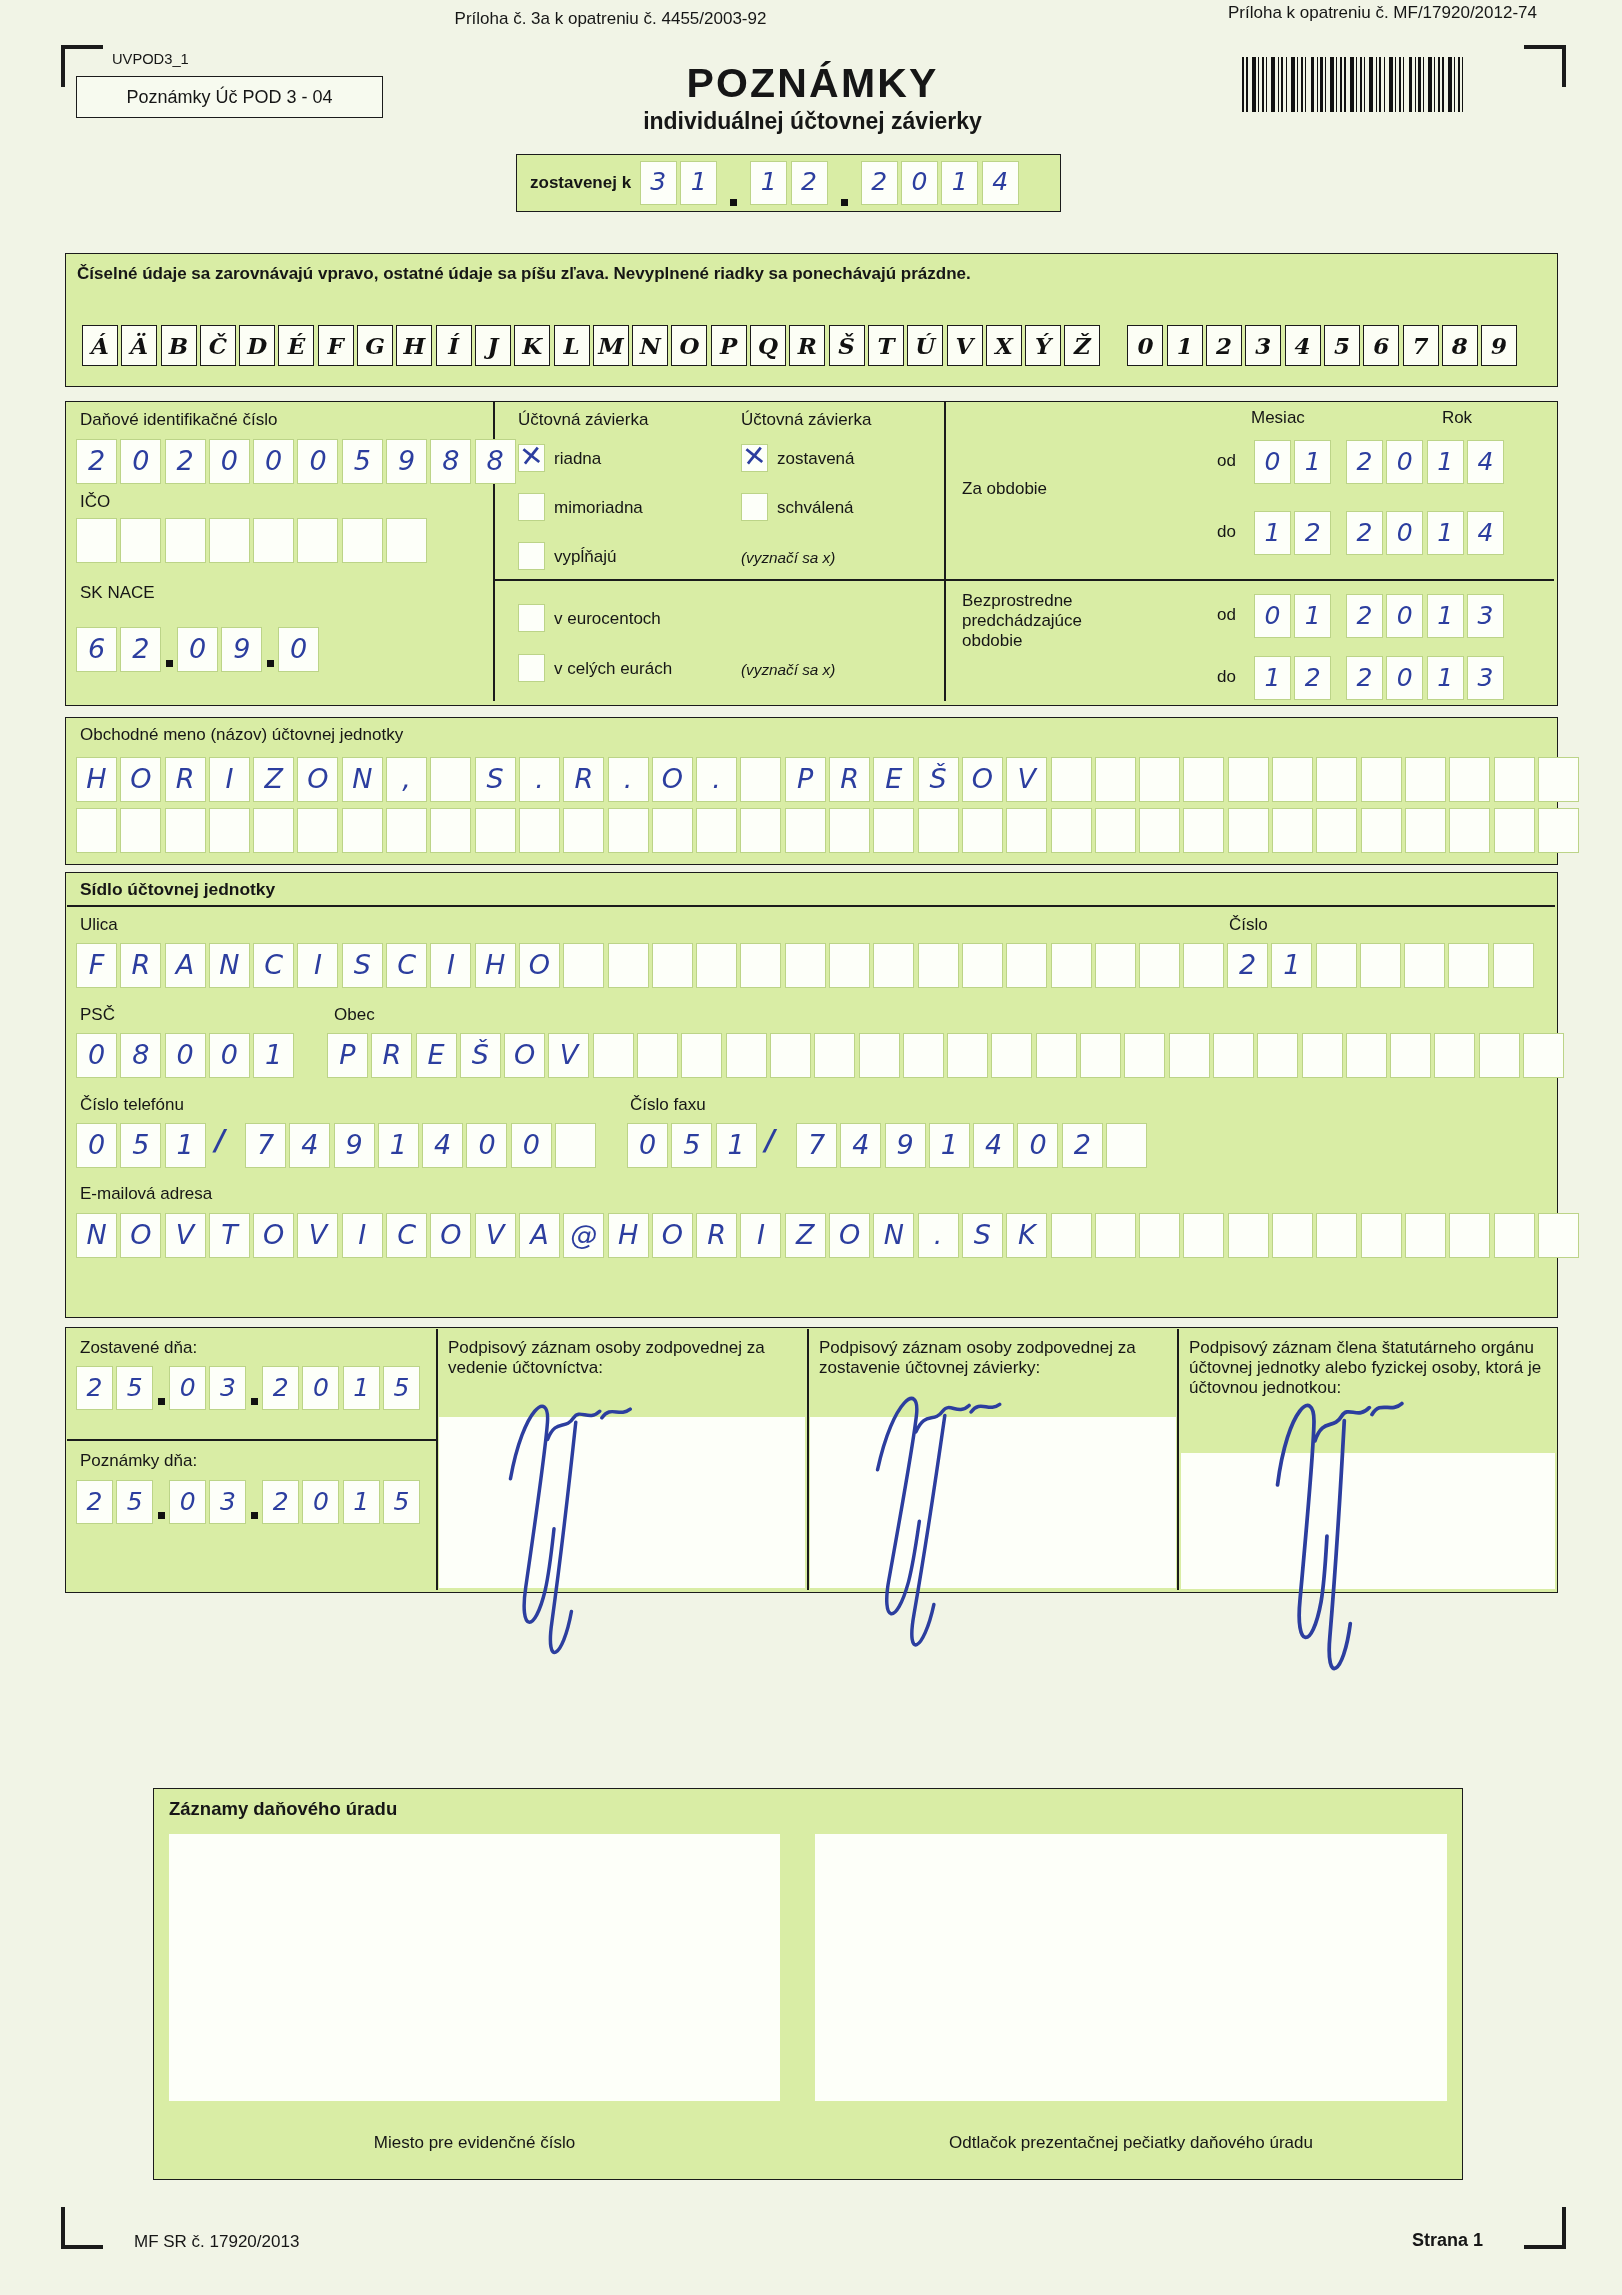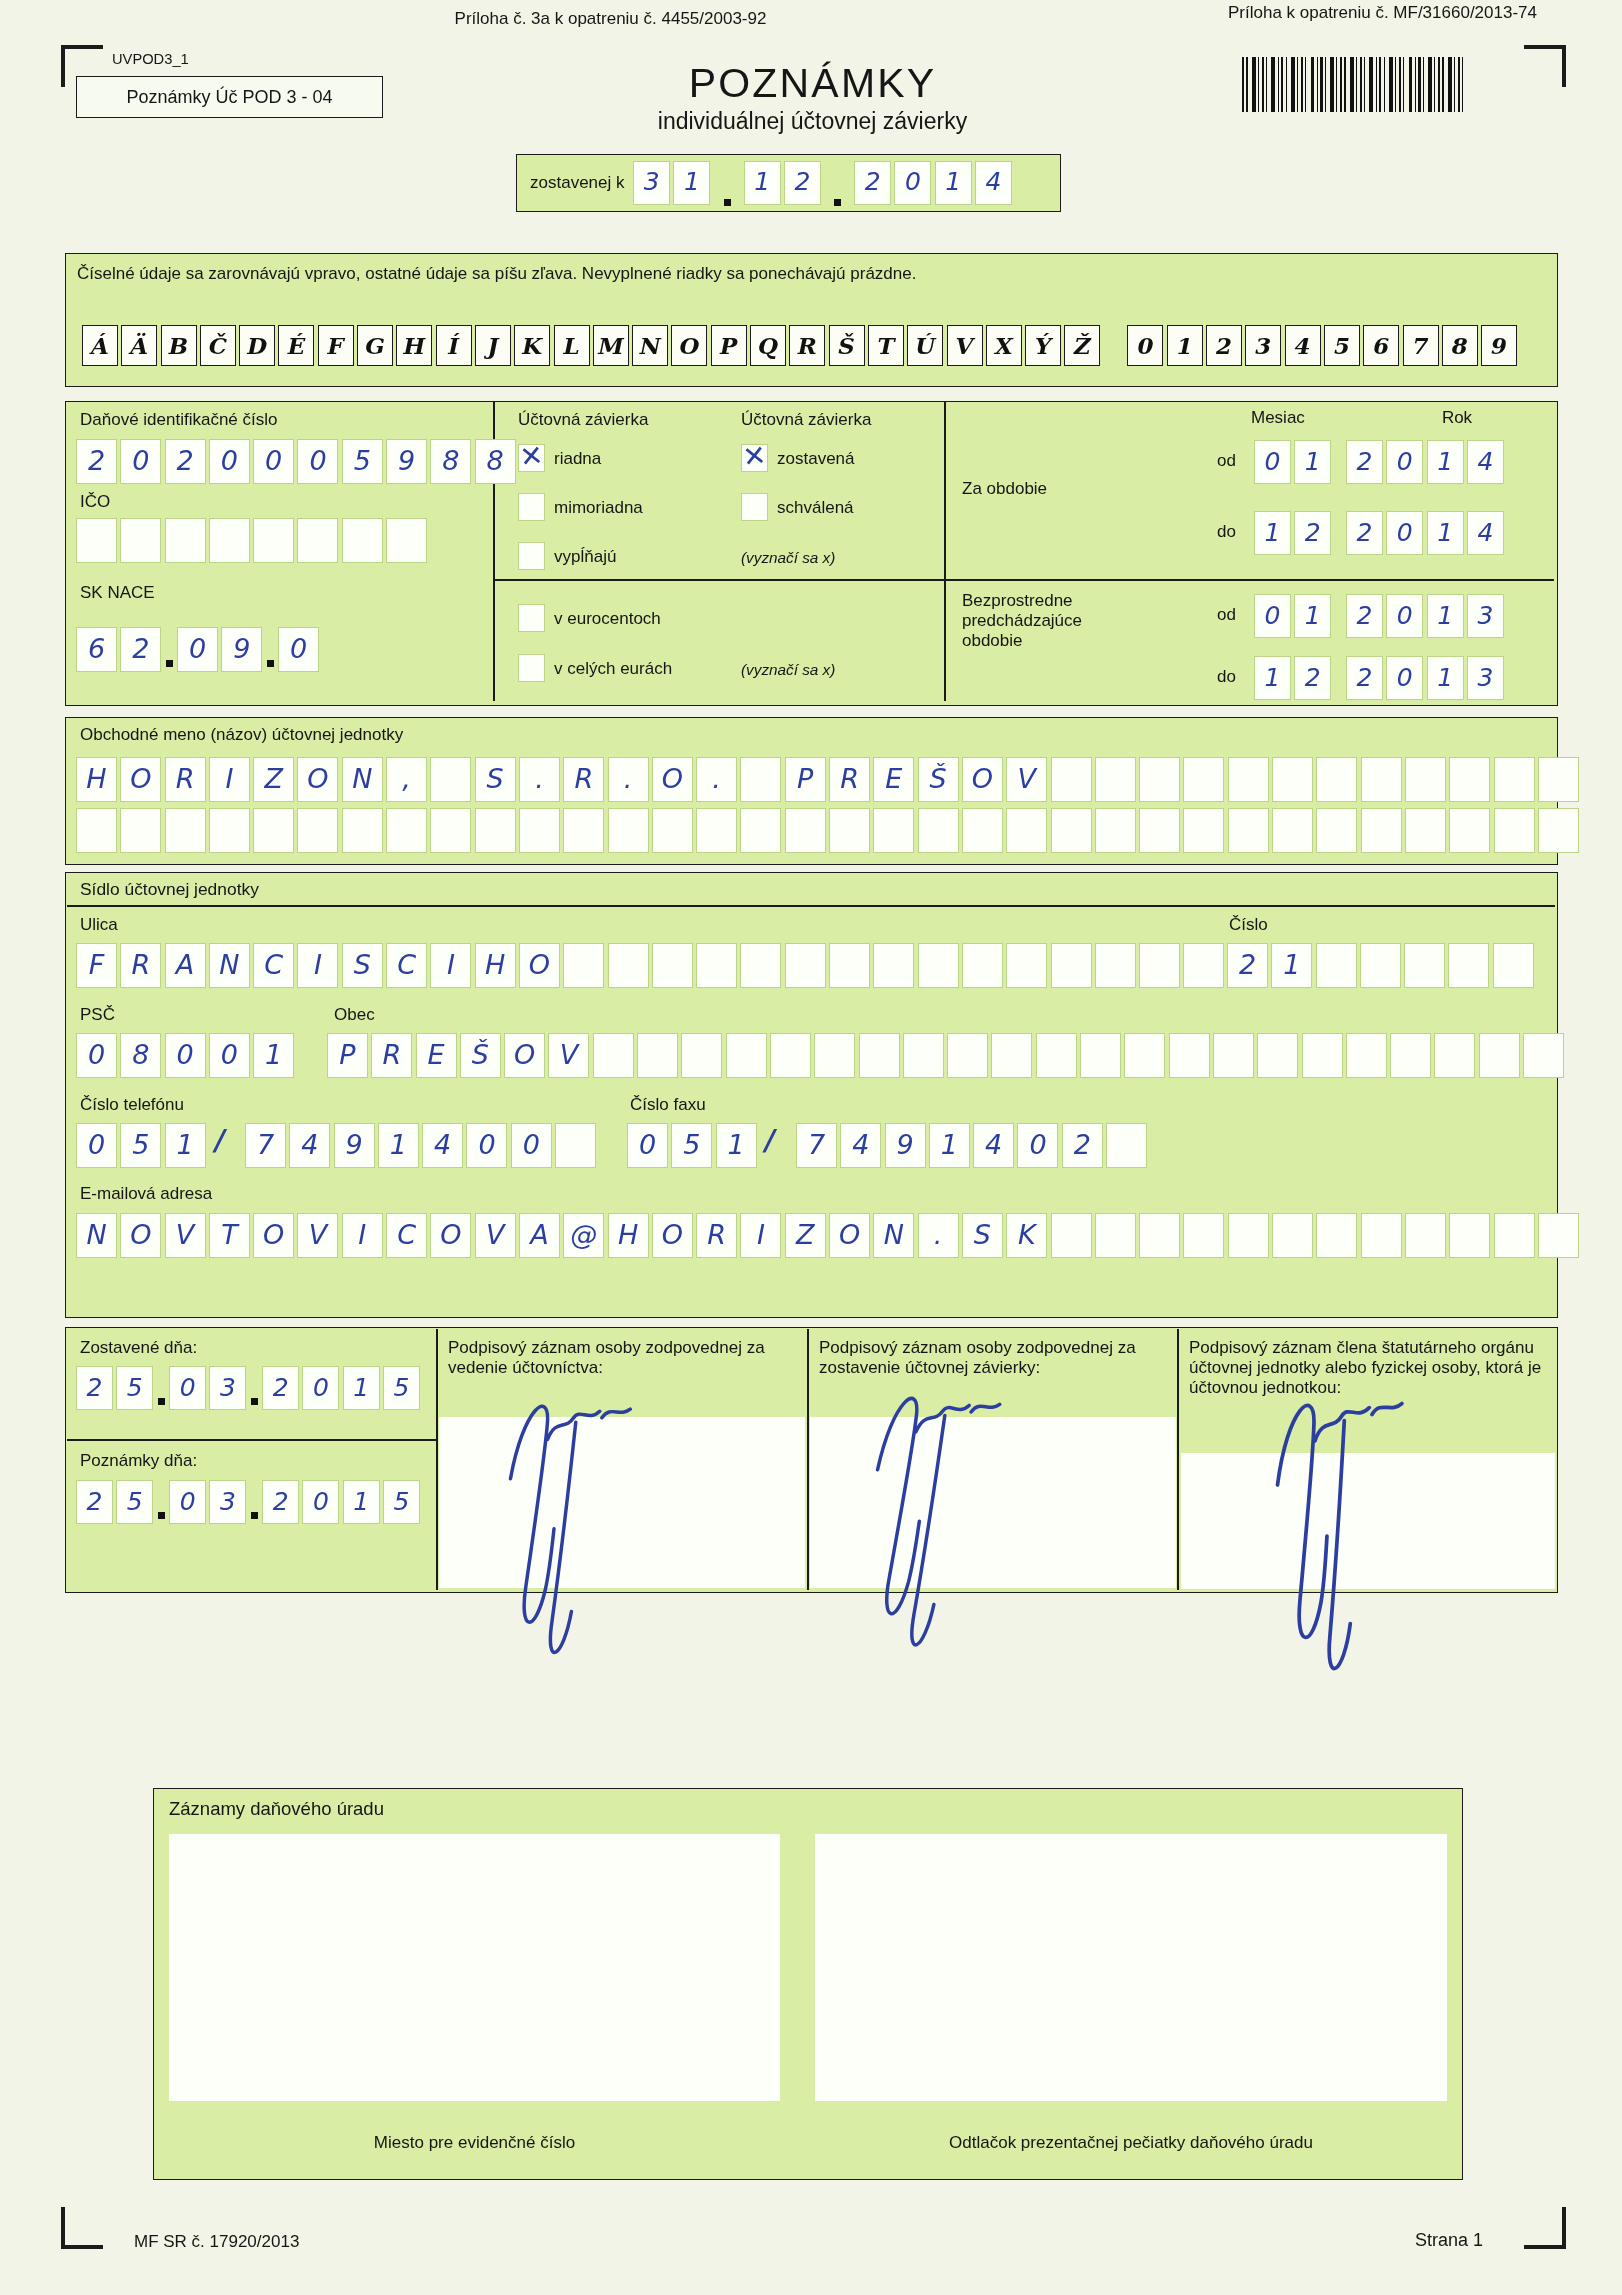--- a/index.html
+++ b/index.html
@@ -1,21 +1,21 @@
 <!DOCTYPE html>
 <html style="font-size:8.7px"><head>
 <meta charset="utf-8">
 <style>
   html,body{margin:0;padding:0}
   body{font-family:"Liberation Sans",sans-serif}
   .page{position:relative;width:1623px;height:2295px;background:#f1f4e6;color:#161616;overflow:hidden}
   .abs{position:absolute}
   .green{background:#d9eda5;border:1.6px solid #1b1b1b}
   .lbl{font-size:17px;line-height:1.18}
-  .bold{font-weight:normal}
+  .bold{font-weight:bold}
   .ital{font-style:italic}
   .small{font-size:15.3px}
   .divider{position:absolute;background:#1b1b1b}
   .row{display:flex;align-items:center}
   .cells{display:flex;gap:3.3px;align-items:flex-end}
   .cells .cell{flex:0 0 auto;width:39px;height:41px;background:#fdfff9;border:1.1px solid #bcd488;
     display:flex;align-items:center;justify-content:center;
     font-family:"DejaVu Sans",sans-serif;font-style:italic;font-size:27px;color:#2c3e9f;padding-bottom:2.2px}
   .cells.w64 .cell{width:35px;height:40px;font-size:25px}
   .cells.sample .cell{width:34px;height:39px;background:#fcfef5;border:1.1px solid #1b1b1b;color:#111;
@@ -39,21 +39,21 @@
 <body>
 
 <div class="page">
 
   <div class="corner tl abs" style="left:61px;top:45px"></div>
   <div class="corner tr abs" style="left:1524px;top:45px"></div>
   <div class="corner bl abs" style="left:61px;top:2207px"></div>
   <div class="corner br abs" style="left:1524px;top:2207px"></div>
 
   <div class="abs lbl" style="left:407px;top:8.7px;width:407px;text-align:center">Príloha č. 3a k opatreniu č. 4455/2003-92</div>
-  <div class="abs lbl" style="left:1085px;top:3.3px;width:452px;text-align:right">Príloha k opatreniu č. MF/31660/2013-74</div>
+  <div class="abs lbl" style="left:1085px;top:3.3px;width:452px;text-align:right">Príloha k opatreniu č. MF/17920/2012-74</div>
 
   <div class="abs" style="left:112px;top:51px;font-size:14.7px">UVPOD3_1</div>
   <div class="abs" style="left:76px;top:76px;width:305px;height:40px;border:1.6px solid #1b1b1b;background:#f7faef;display:flex;align-items:center;justify-content:center;font-size:18px">Poznámky Úč POD 3 - 04</div>
 
   <div class="abs bold" style="left:600px;top:60px;width:425px;text-align:center;font-size:41px;letter-spacing:2.2px">POZNÁMKY</div>
   <div class="abs bold" style="left:600px;top:108px;width:425px;text-align:center;font-size:23px">individuálnej účtovnej závierky</div>
 
   <div class="abs barcode" style="left:1242px;top:57px;width:225px;height:55px"></div>
 
   <div class="abs green row" style="left:516px;top:154px;width:545px;height:58px;gap:8.7px;padding:0 13px;box-sizing:border-box">

